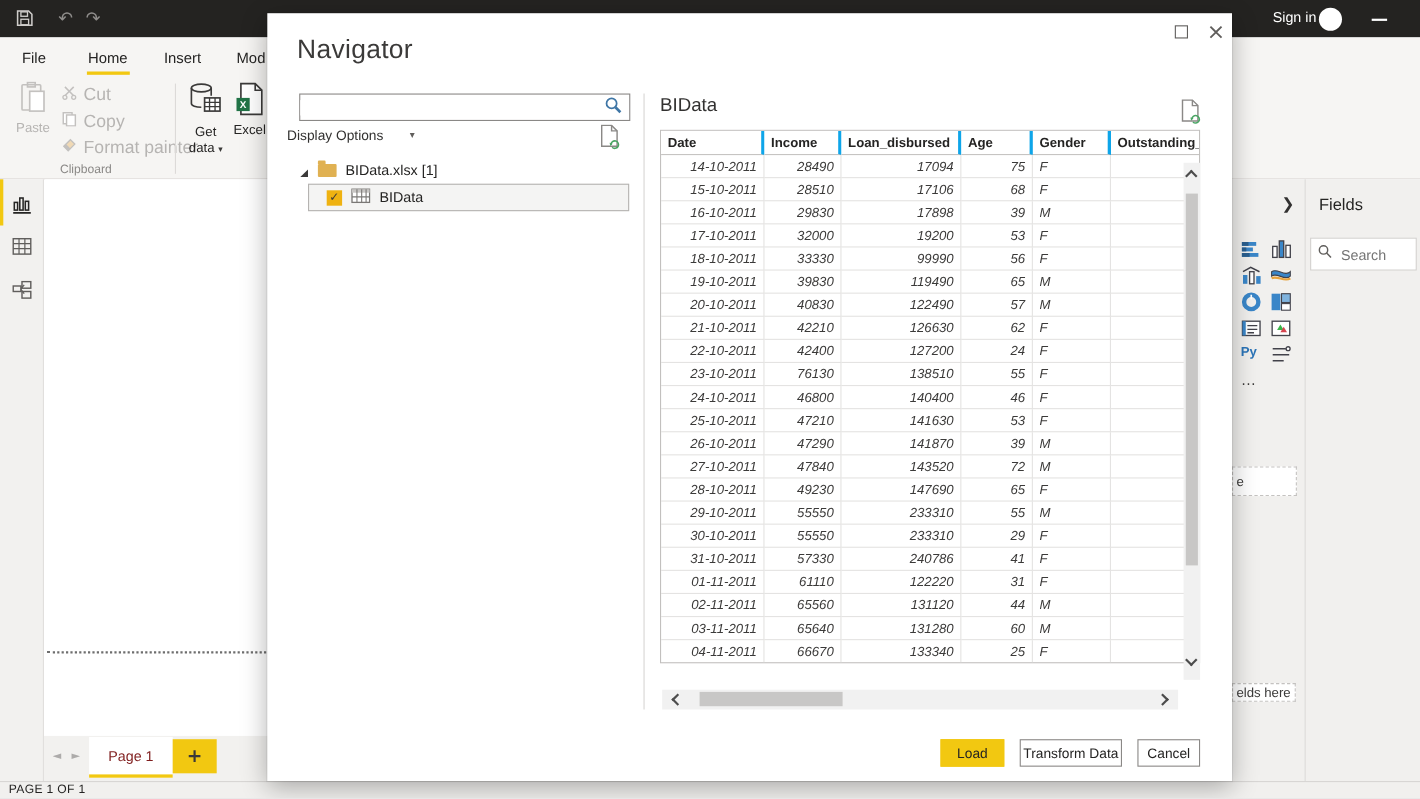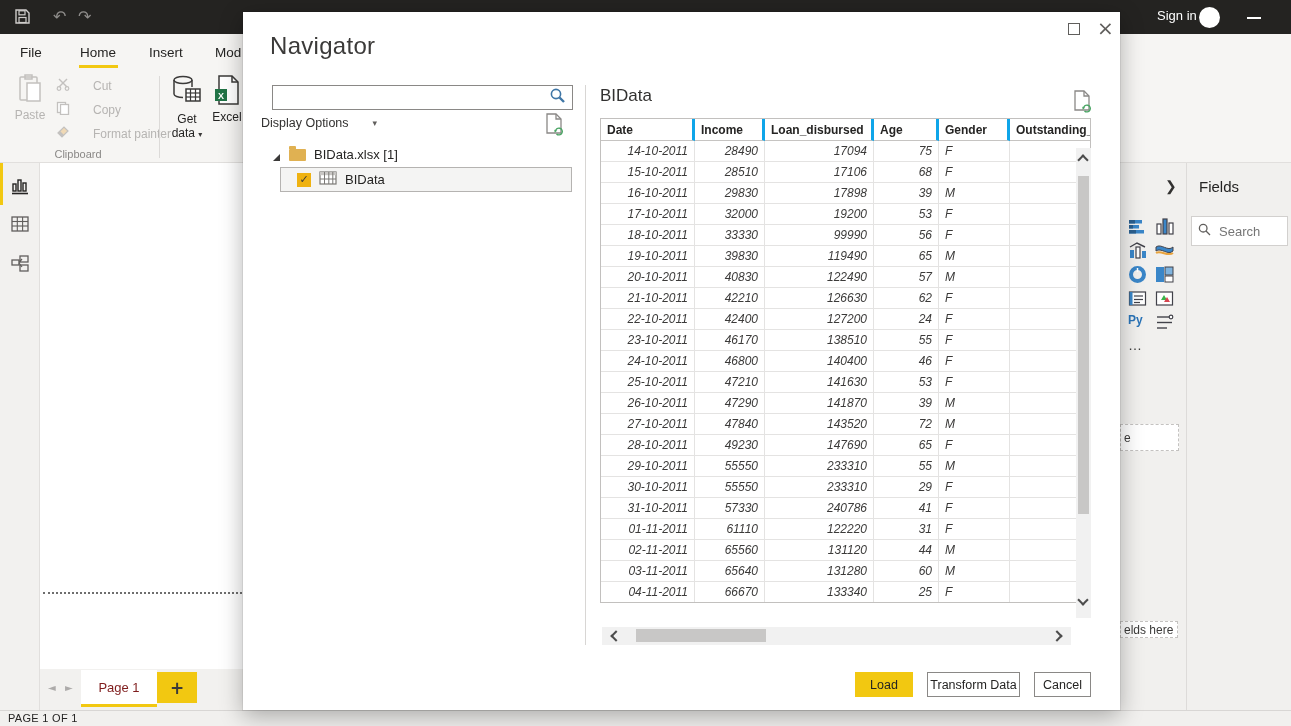--- a/index.html
+++ b/index.html
@@ -15,21 +15,21 @@
   .signin{position:absolute;left:1157px;top:8px;color:#fff;font-size:13px;}
   .avatar{position:absolute;left:1199px;top:7px;width:21px;height:21px;border-radius:50%;background:#fff;}
   .minimize{position:absolute;left:1247px;top:17px;width:14px;height:2px;background:#fff;}
 
   
   .ribbon{position:absolute;left:0;top:34px;width:1291px;height:129px;background:#f6f5f3;border-bottom:1px solid #e1dfdd;}
   .rtab{position:absolute;top:11px;font-size:13.5px;color:#252423;}
   .rtab-underline{position:absolute;left:79px;top:31px;width:39px;height:3px;background:#f2c811;}
   .bigbtn-label{font-size:12px;text-align:center;line-height:14px;}
   .disabled-txt{color:#b6b4b2;}
-  .smallbtn{position:absolute;left:56px;display:flex;align-items:center;gap:23px;font-size:12px;color:#b6b4b2;}
+  .smallbtn{position:absolute;left:56px;display:flex;align-items:center;gap:6px;font-size:16px;color:#b6b4b2;}
   .group-label{position:absolute;left:8px;top:114px;width:140px;text-align:center;font-size:11px;color:#8a8886;}
   .rib-sep{position:absolute;left:159px;top:42px;width:1px;height:82px;background:#dcdad8;}
 
   
   .sidebar{position:absolute;left:0;top:163px;width:40px;height:547px;background:#f2f1ef;border-right:1px solid #e1dfdd;}
   .side-sel{position:absolute;left:0;top:0;width:3px;height:42px;background:#f2c811;}
   .side-ic{position:absolute;left:11px;}
 
   
   .canvas{position:absolute;left:41px;top:163px;width:1079px;height:506px;background:#fff;}
@@ -510,21 +510,21 @@
             <tr>
               <td class="c0">22-10-2011</td>
               <td class="c1">42400</td>
               <td class="c2">127200</td>
               <td class="c3">24</td>
               <td class="c4">F</td>
               <td class="c5"></td>
             </tr>
             <tr>
               <td class="c0">23-10-2011</td>
-              <td class="c1">46170</td>
+              <td class="c1">76130</td>
               <td class="c2">138510</td>
               <td class="c3">55</td>
               <td class="c4">F</td>
               <td class="c5"></td>
             </tr>
             <tr>
               <td class="c0">24-10-2011</td>
               <td class="c1">46800</td>
               <td class="c2">140400</td>
               <td class="c3">46</td>

